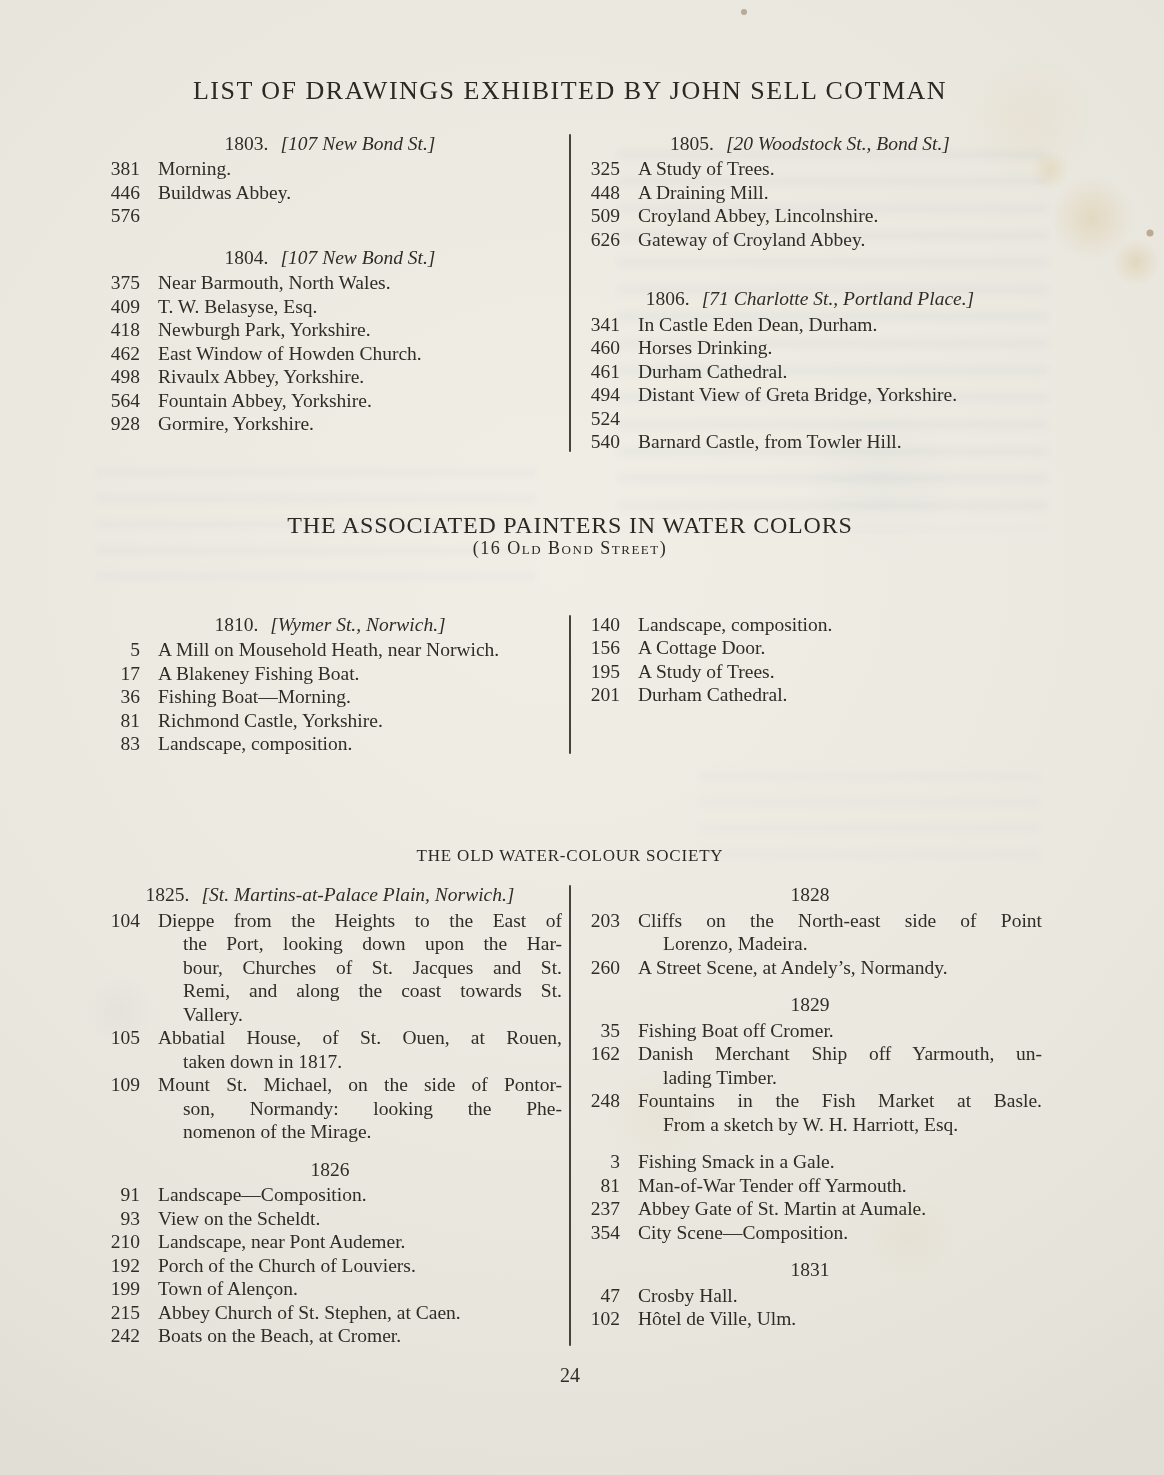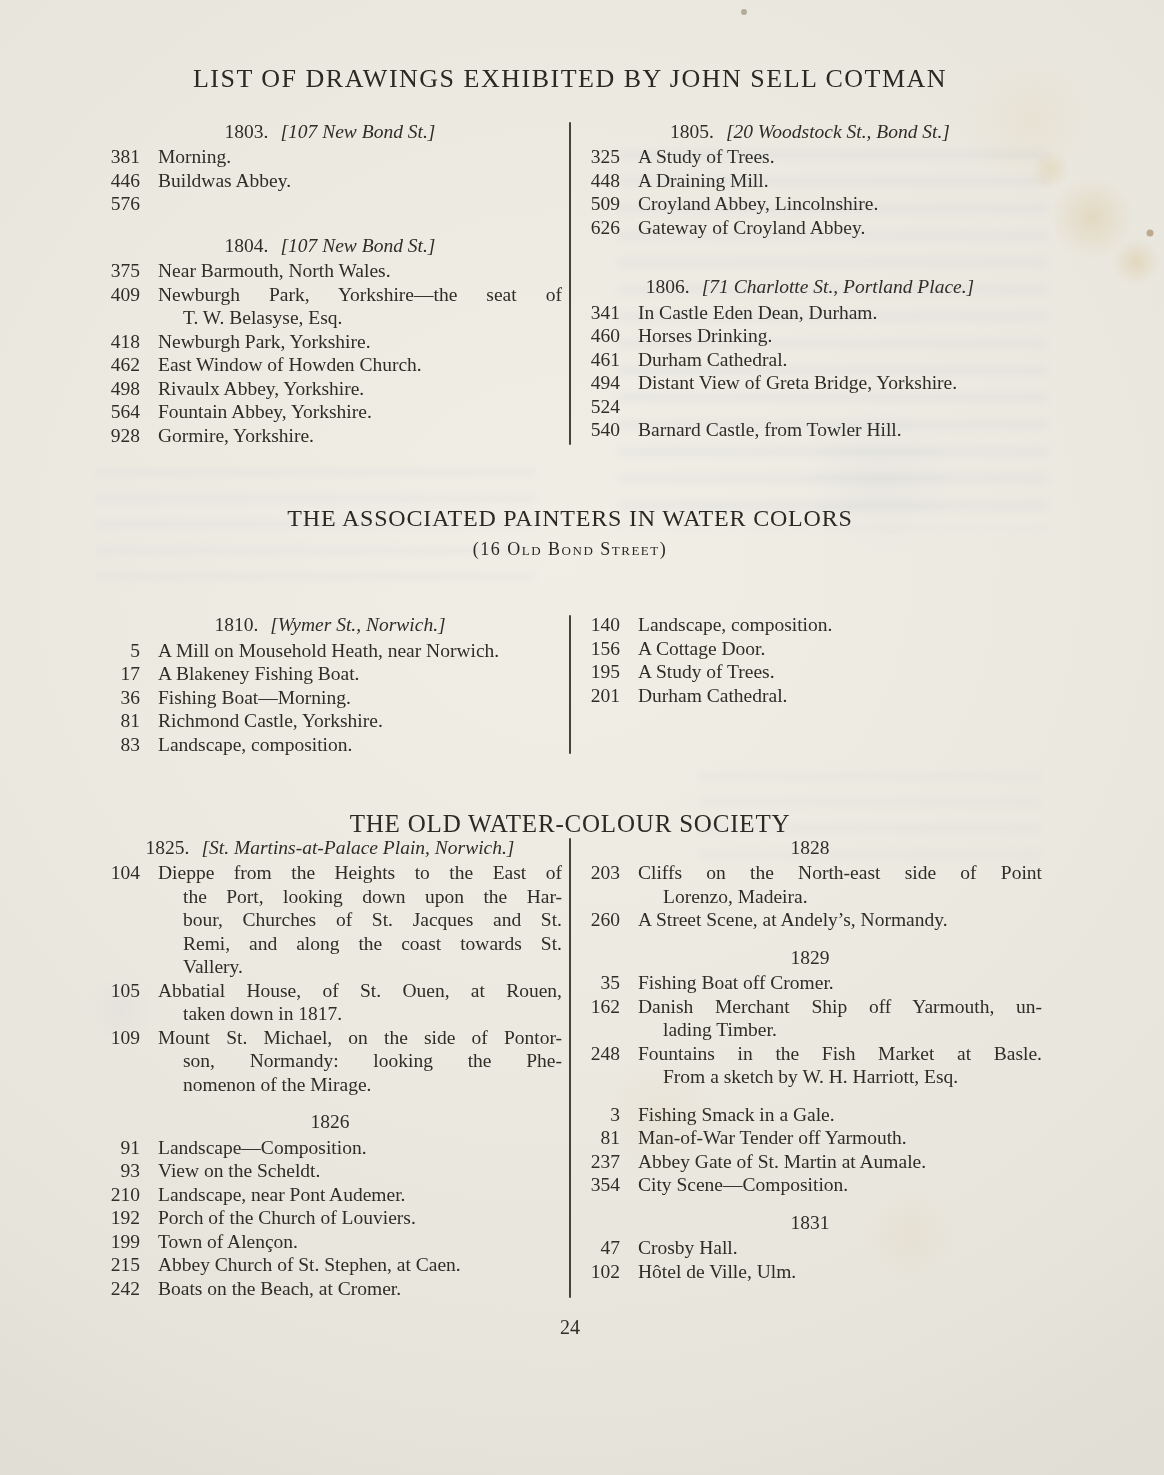--- a/index.html
+++ b/index.html
@@ -30,36 +30,36 @@
   .bleed { position: absolute; filter: blur(3px); opacity: .75; pointer-events: none; }
   .bleed-a { left: 618px; top: 150px; width: 430px; height: 380px;
     background: repeating-linear-gradient(180deg, rgba(128,158,178,.085) 0 9px, rgba(128,158,178,0) 9px 27px); }
   .bleed-b { left: 96px;  top: 468px; width: 440px; height: 130px; opacity:.6;
     background: repeating-linear-gradient(180deg, rgba(128,158,178,.09) 0 9px, rgba(128,158,178,0) 9px 26px); }
   .bleed-c { left: 700px; top: 772px; width: 340px; height: 100px; opacity:.5;
     background: repeating-linear-gradient(180deg, rgba(128,158,178,.09) 0 9px, rgba(128,158,178,0) 9px 26px); }
   .specks { position: absolute; left: 0; top: 0; width: 4px; height: 4px; border-radius: 50%;
     box-shadow: 742px 10px 0 1px rgba(100,80,50,.40), 1148px 231px 0 1.5px rgba(132,96,46,.45); }
 
-  .content { position: relative; padding: 0 122px 0 98px; }
+  .content { position: relative; padding: 12px 122px 0 98px; }
 
   h1.title {
     margin: 0; padding-top: 64px;
     font-weight: normal; font-size: 26px; line-height: 1.15;
     letter-spacing: 1.5px; text-align: center; color: #2b2924;
   }
   h2 { margin: 0; font-weight: normal; text-align: center; color: #2b2924; }
   .h-apwc { margin-top: 60px; font-size: 24px; letter-spacing: .8px; }
-  .h-sub  { margin-top: 7px;  font-size: 18px; letter-spacing: 1.5px; font-variant-caps: small-caps; }
-  .h-owcs { margin-top: 56px; font-size: 25px; letter-spacing: .8px; font-family: Liberation Serif, serif; }
+  .h-sub  {  font-size: 18px; letter-spacing: 1.5px; font-variant-caps: small-caps; }
+  .h-owcs { margin-top: 88px; font-size: 17px; letter-spacing: .8px; font-family: Liberation Serif, serif; }
 
   .block { position: relative; display: grid; grid-template-columns: 1fr 1fr; column-gap: 16px; }
   .block-cotman { margin-top: 26px; }
   .block-apwc   { margin-top: 52px; }
-  .block-owcs   { }
+  .block-owcs   { margin-top: 16px; }
   .rule { position: absolute; left: 50%; top: 2px; bottom: 2px; width: 2px; margin-left: -1px;
           background: #45433b; border-radius: 1px; }
   .col { min-width: 0; }
 
   .group + .group { margin-top: 18px; }
   .block-owcs .group + .group { margin-top: 14px; }
   .group.gap-lg { margin-top: 36px; }
 
   .ghead { text-align: center; margin-bottom: 2px; }
   .venue { font-style: italic; margin-left: 12px; }
@@ -118,21 +118,20 @@
           </div>
           <div class="item">
               <span class="no">375</span>
               <span class="tt">
                 <span class="ln">Near Barmouth, North Wales.</span>
               </span>
             </div>
           <div class="item">
               <span class="no">409</span>
               <span class="tt">
-                <span class="ln">Newburgh Park, Yorkshire—the seat of</span>
                 <span class="ln">T. W. Belasyse, Esq.</span>
               </span>
             </div>
           <div class="item">
               <span class="no">418</span>
               <span class="tt">
                 <span class="ln">Newburgh Park, Yorkshire.</span>
               </span>
             </div>
           <div class="item">

